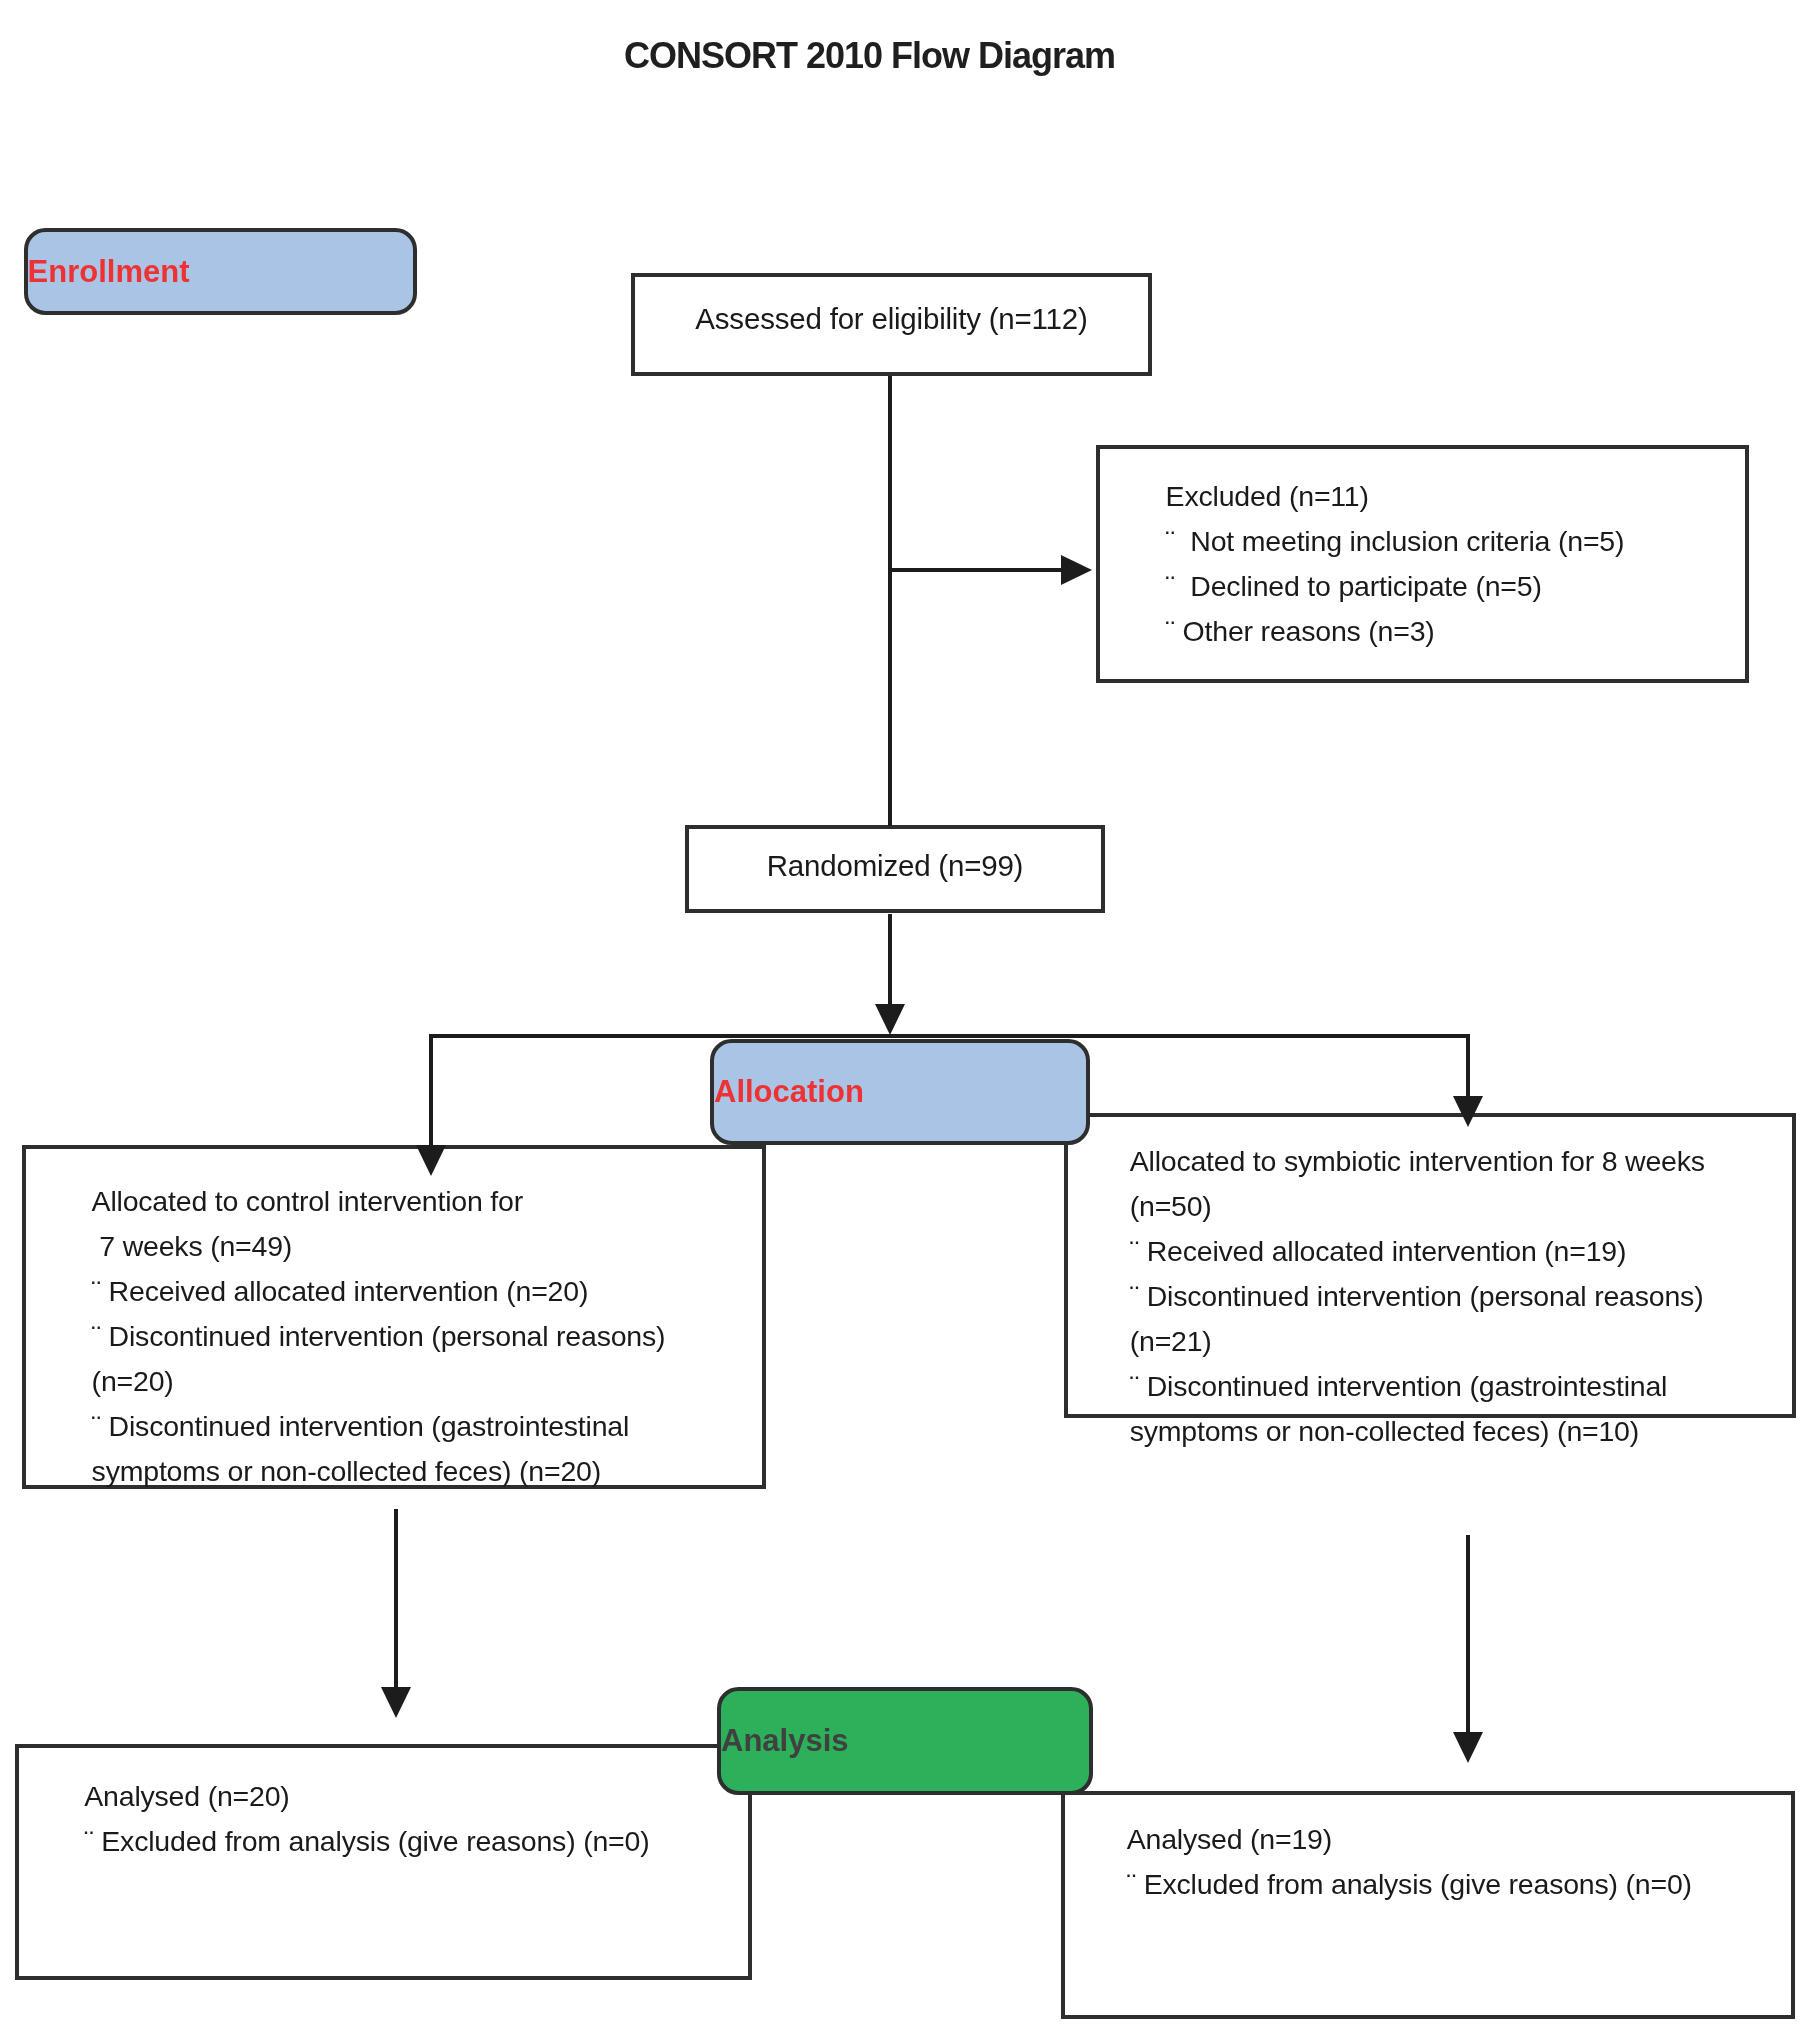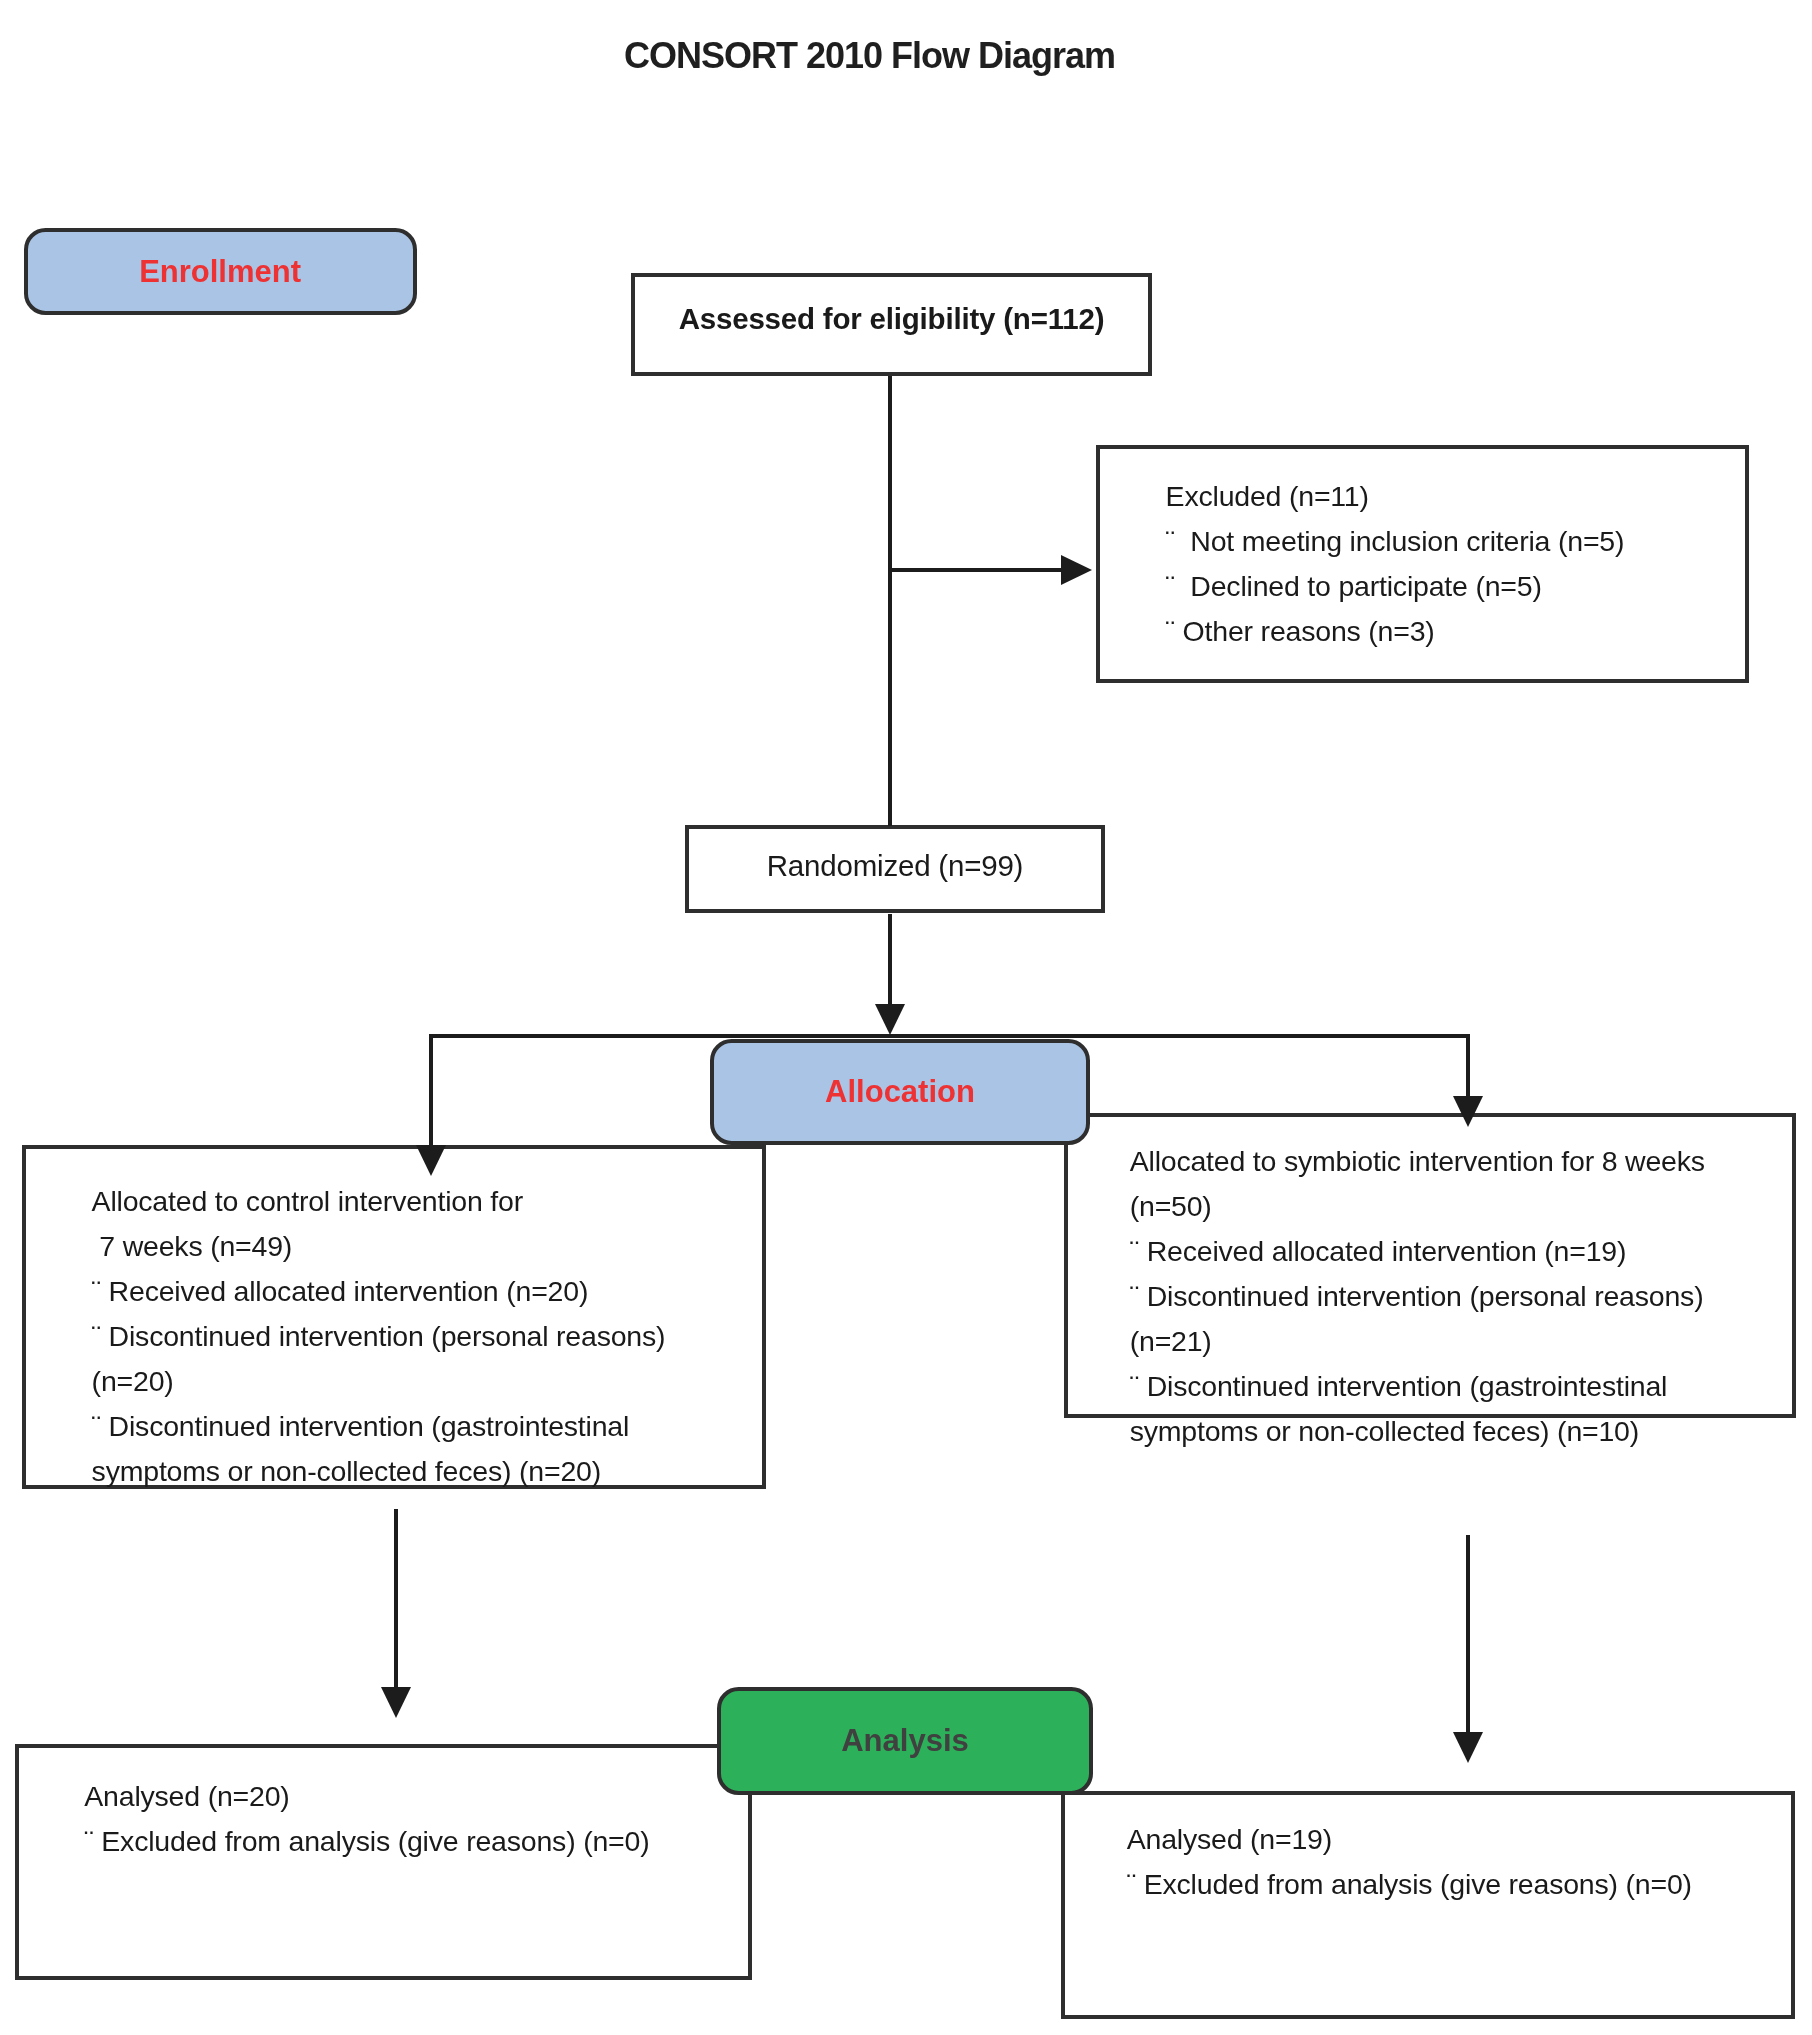--- a/index.html
+++ b/index.html
@@ -39,21 +39,21 @@
   .center-text {
     position: absolute; left: 0; right: 0; top: 0; bottom: 0;
     display: flex; align-items: center; justify-content: center;
     font-size: 29.5px; letter-spacing: -0.2px; padding-bottom: 11.8px;
   }
   .stage {
     position: absolute;
     border: 4.9px solid var(--ink, #2e2e2e);
     border-radius: 21.6px;
     box-sizing: border-box;
-    display: flex; align-items: center; justify-content: center;
+    display: flex; align-items: center; 
     font-size: 31px; font-weight: bold;
     z-index: 6;
   }
   .stage-blue  { background: var(--fill-blue, #a9c4e5); color: var(--red, #ee3233); }
   .stage-green { background: var(--fill-green, #2cb05a); color: #404040; }
   .vline, .hline { position: absolute; background: var(--line, #1c1c1c); z-index: 4; }
   .arrow-down {
     position: absolute; width: 0; height: 0; z-index: 5;
     border-left: 15.2px solid transparent;
     border-right: 15.2px solid transparent;
@@ -70,21 +70,21 @@
 <body>
 
 <div class="canvas">
 
   <div class="title">CONSORT 2010 Flow Diagram</div>
 
   <div class="stage stage-blue" style="left:23.6px; top:228px; width:393px; height:87px;">
     <span>Enrollment</span>
   </div>
 
-  <div class="box" style="left:631px; top:273px; width:521px; height:103px;font-weight:bold;">
+  <div class="box" style="left:631px; top:273px; width:521px; height:103px;">
     <div class="center-text">Assessed for eligibility (n=112)</div>
   </div>
 
   <div class="vline" style="left:888px; top:376px; width:3.9px; height:450px;"></div>
 
   <div class="hline" style="left:890px; top:568px; width:172px; height:3.9px;"></div>
   <div class="arrow-right" style="left:1061px; top:555px;"></div>
 
   <div class="box" style="left:1096px; top:445px; width:653px; height:238px;">
     <div class="box-text" style="padding-top:24.6px;">

